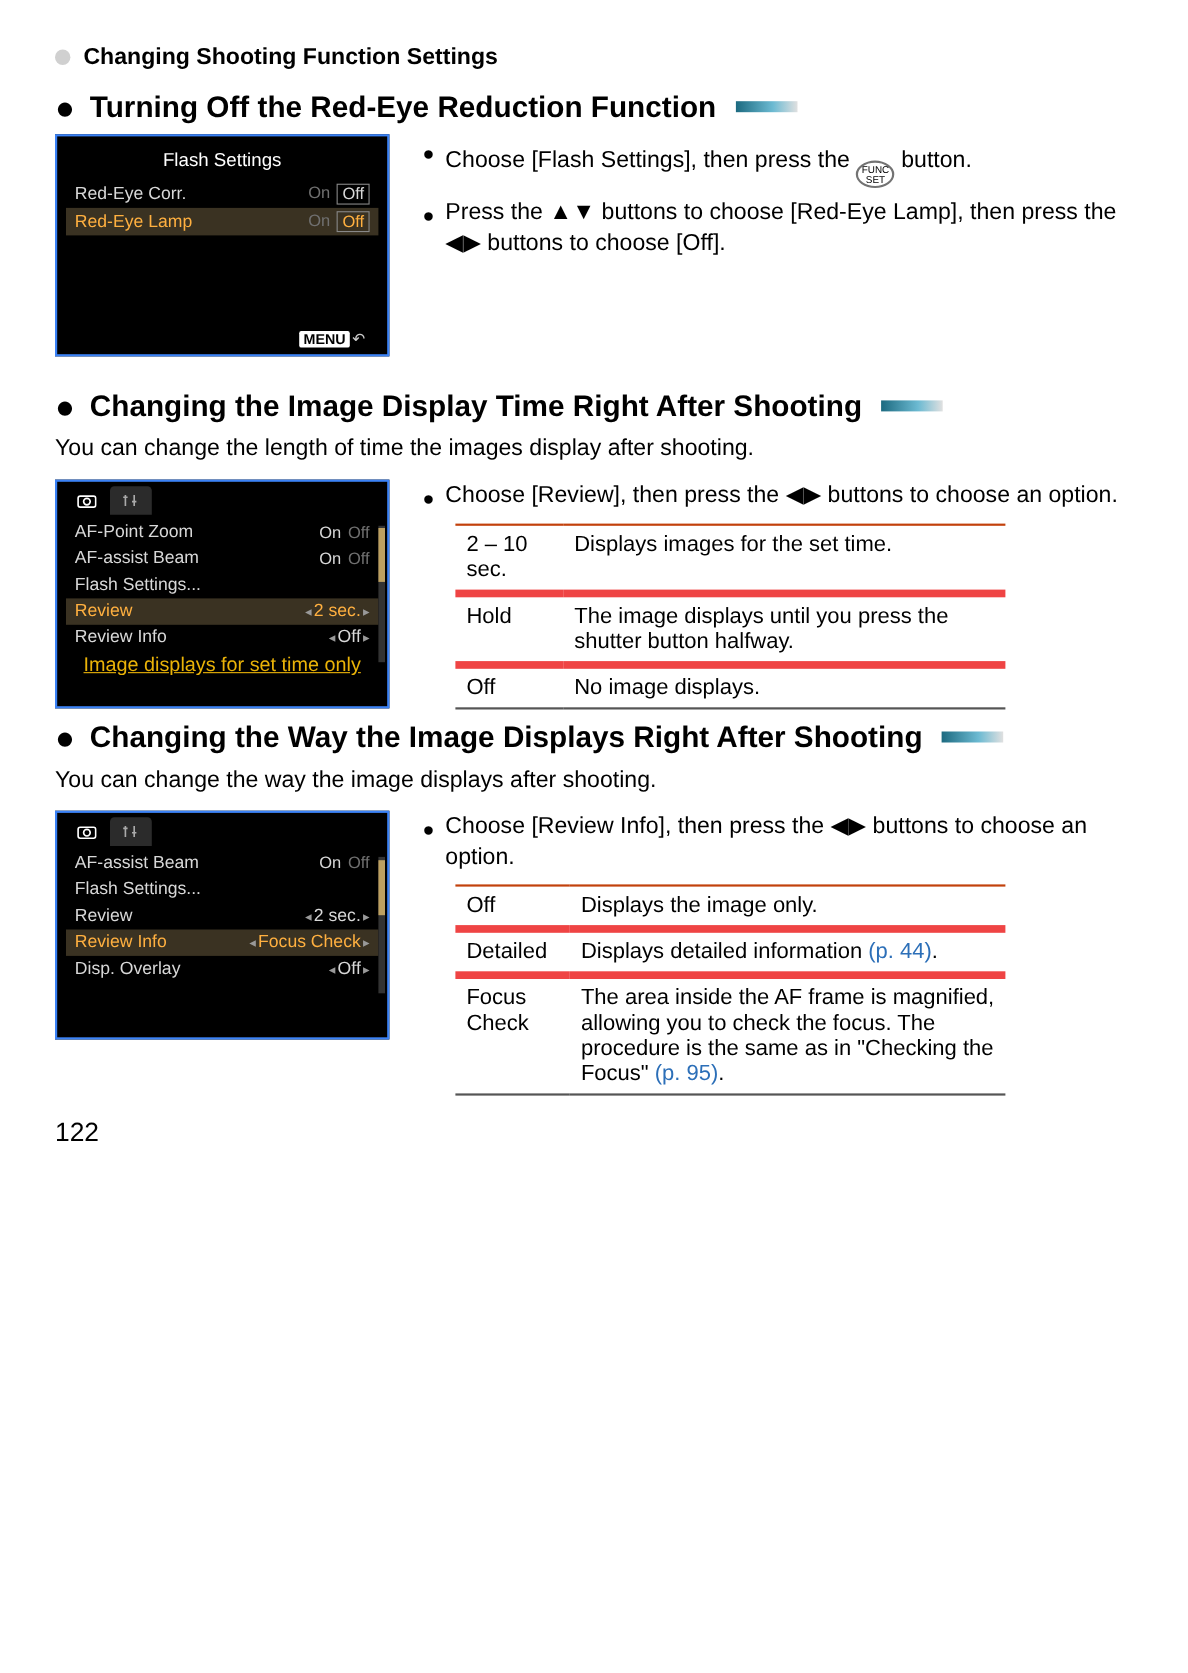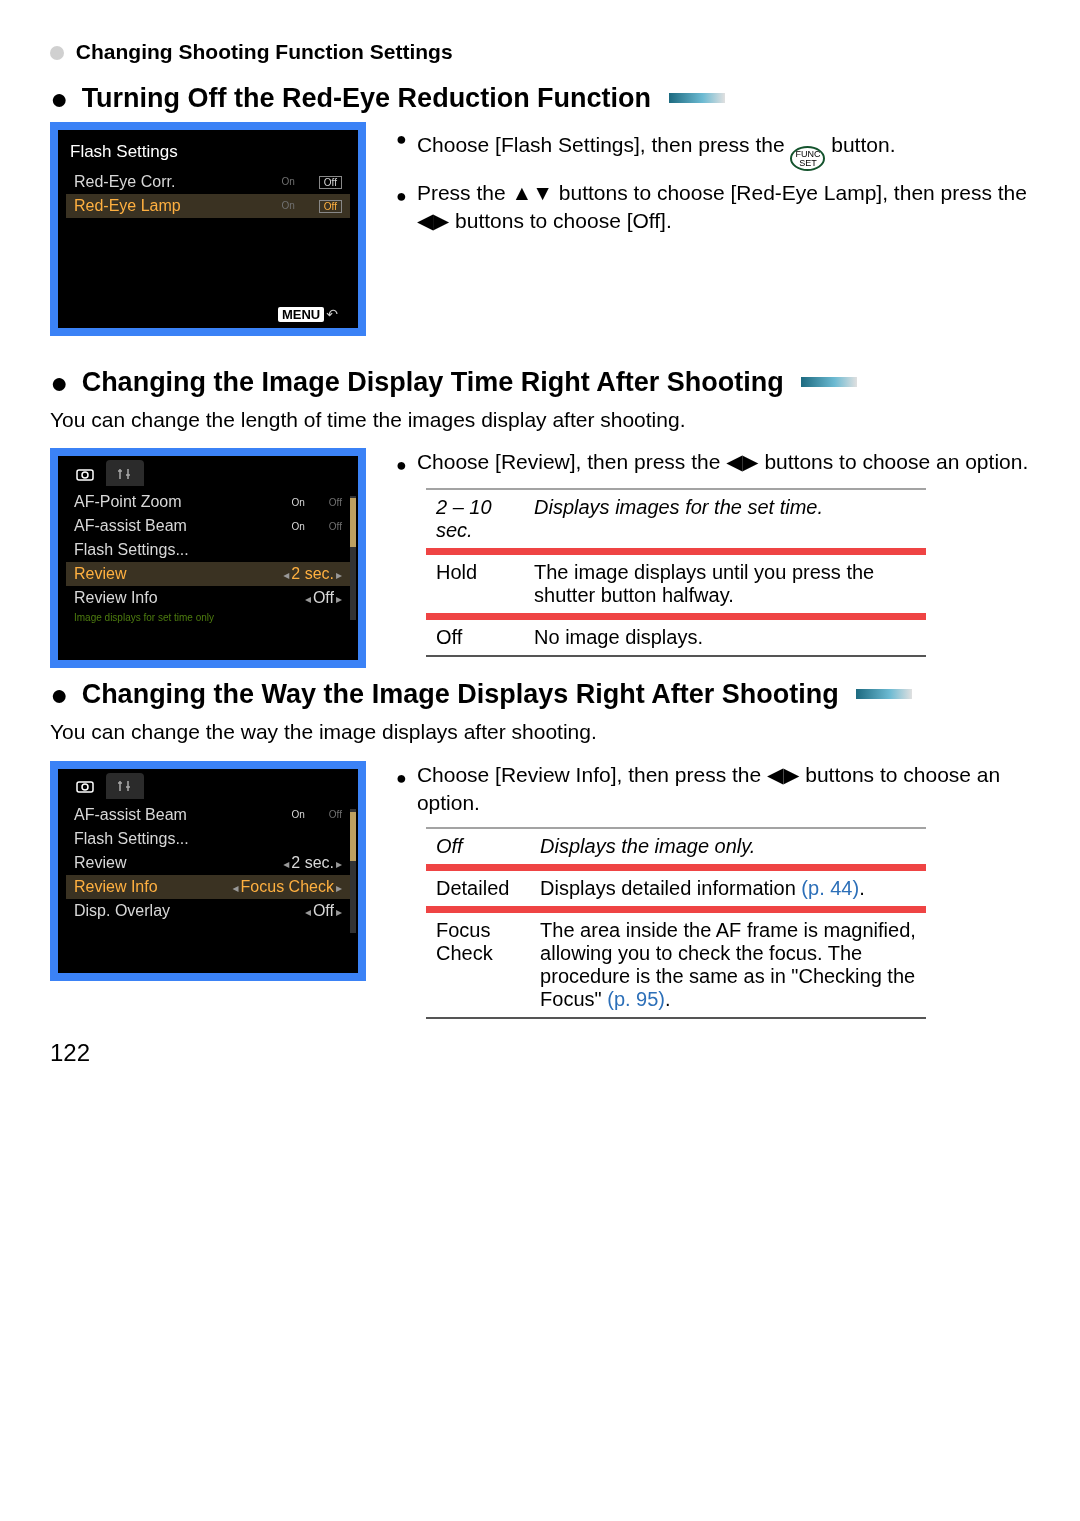--- a/index.html
+++ b/index.html
@@ -54,22 +54,23 @@
   .row {
     display: flex;
     gap: 30px;
     align-items: flex-start;
   }
   .lcd {
     background: #000;
     color: #d8d8d8;
     width: 300px;
     font-size: 17px;
-    border: 8px solid #3b82f6;
+    border: 2px solid #3b82f6;
     position: relative;
+    text-align: center;
   }
   .lcd-inner {
     padding: 8px 8px 10px 8px;
     min-height: 180px;
     position: relative;
   }
   .lcd .title {
     color: #fff;
     padding: 4px 4px 8px 4px;
   }
@@ -79,22 +80,22 @@
     align-items: center;
     padding: 3px 8px;
     font-size: 16px;
   }
   .sel {
     background: #3a3222;
     color: #ffb040;
   }
   .toggle {
     display: flex;
-    gap: 24px;
-    font-size: 10px;
+    gap: 6px;
+    font-size: 15px;
   }
   .box { border: 1px solid #888; padding: 0 4px; }
   .dim { color: #707070; }
   .menuFooter {
     position: absolute;
     right: 20px;
     bottom: 6px;
     font-size: 14px;
     color: #ccc;
   }
@@ -115,21 +116,21 @@
     margin-bottom: 8px;
     font-size: 21px;
     line-height: 1.35;
   }
   .step .b {
     font-size: 18px;
     margin-top: 5px;
   }
   .funcset {
     display: inline-block;
-    border: 2px solid #14532d;
+    border: 2px solid #737373;
     border-radius: 50%;
     font-size: 9px;
     line-height: 9px;
     padding: 2px 3px 1px 3px;
     text-align: center;
     vertical-align: middle;
     margin-top: 24px;
   }
   .glyph { font-family: inherit; }
   table.opt {
@@ -138,21 +139,21 @@
     margin-top: 10px;
     margin-left: 30px;
   }
   table.opt td {
     border-top: 7px solid #ef4444;
     border-bottom: 1px solid #888;
     padding: 6px 10px;
     font-size: 20px;
     vertical-align: top;
   }
-  table.opt tr:first-child td { border-top: 2px solid #a3a3a3; font-style: italic; }
+  table.opt tr:first-child td { border-top: 2px solid #c2410c; }
   table.opt tr:last-child td { border-bottom: 2px solid #555; }
   .link { color: #2c6fb8; }
   .pageNum {
     font-size: 24px;
     margin-top: 20px;
   }
   
   .tabs {
     display: flex;
     gap: 2px;
@@ -178,22 +179,23 @@
   }
   .scrollbar .thumb {
     background: #bda060;
     width: 100%;
     height: 40%;
   }
   .arrowLR::before { content: "◂"; margin-right: 2px; font-size: 12px; color: #999; }
   .arrowLR::after { content: "▸"; margin-left: 2px; font-size: 12px; color: #999; }
   .footer-help {
     padding: 2px 8px 6px 8px;
-    font-size: 10px;
-    color: #4d7c0f;
+    font-size: 18px;
+    color: #eab308;
+    text-decoration: underline;
   }
 </style>
 </head>
 <body>
 
 <div class="page">
 
   <div class="breadcrumb">
     <span class="dot"></span>
     <span>Changing Shooting Function Settings</span>

